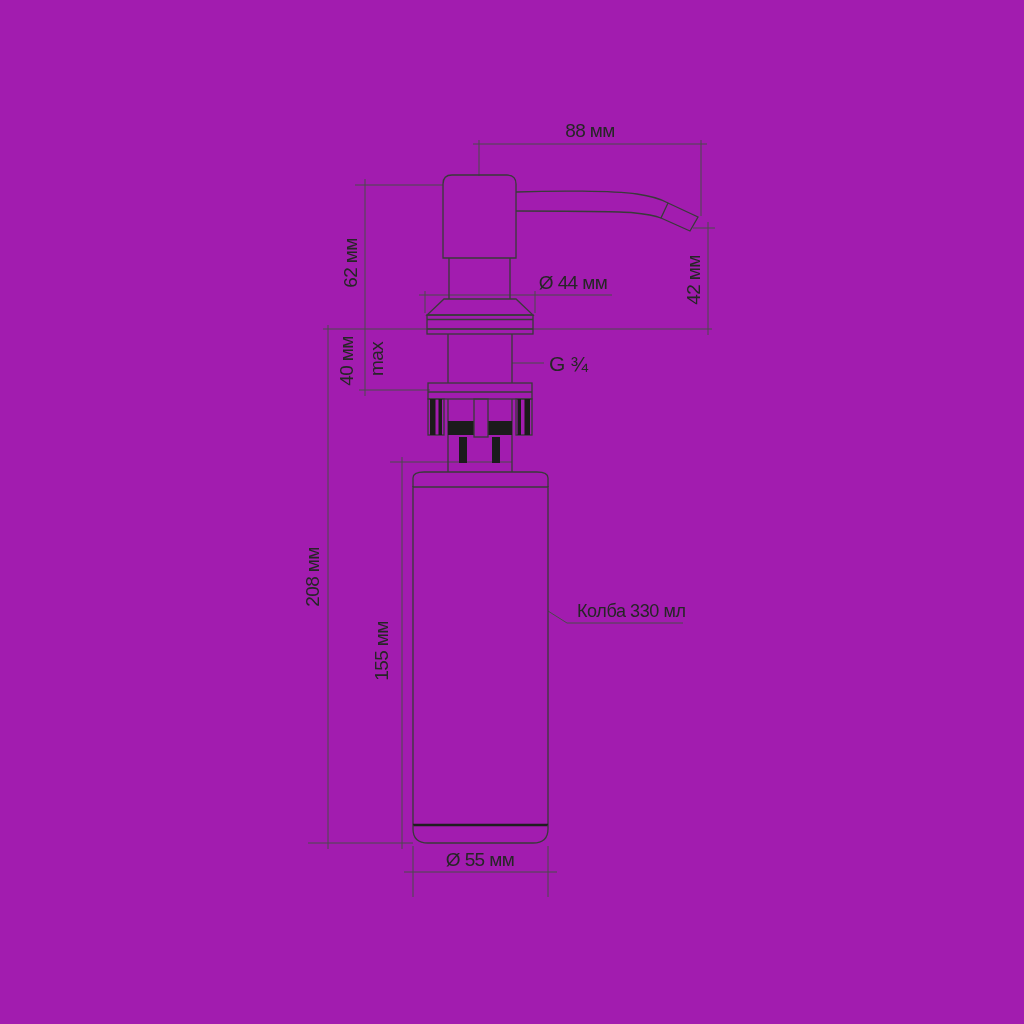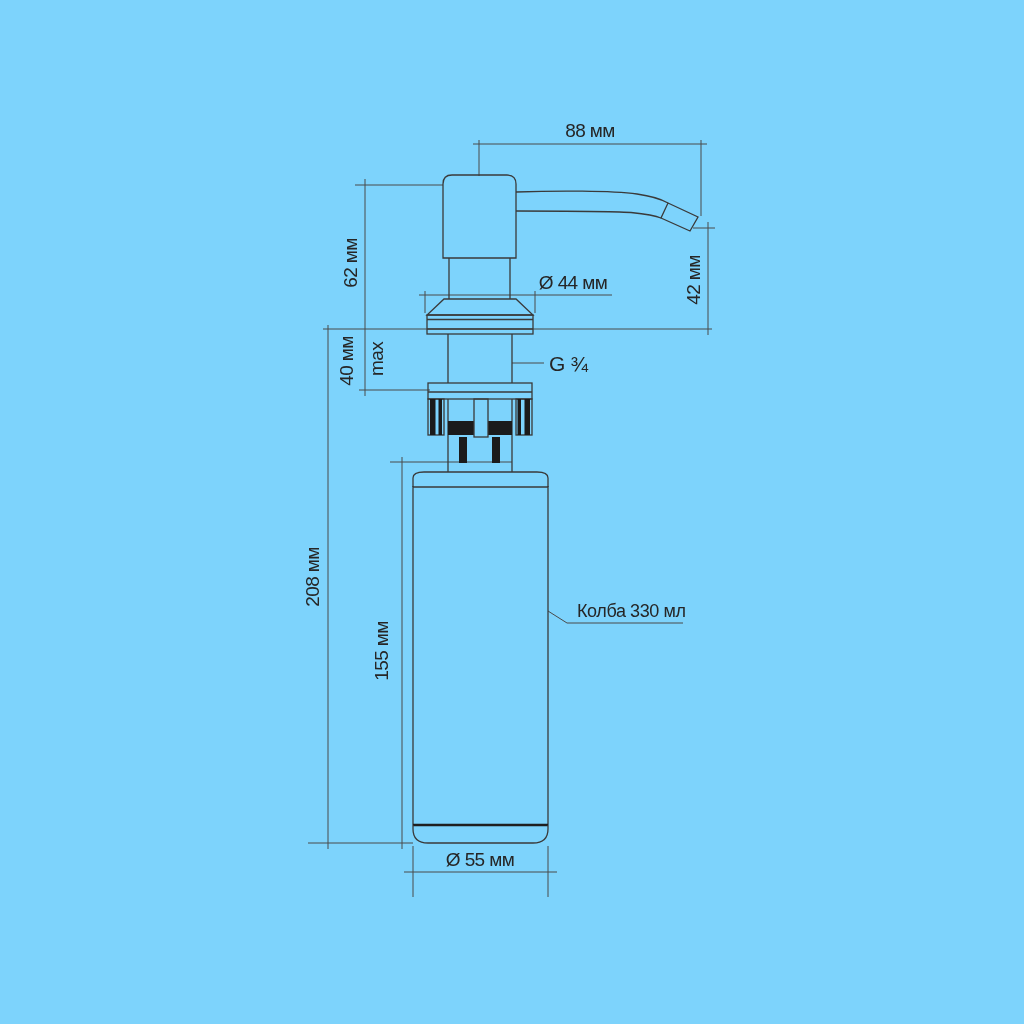--- a/index.html
+++ b/index.html
@@ -1,19 +1,19 @@
 <!DOCTYPE html>
 <html><head>
 <meta charset="utf-8">
 <style>
   html,body{margin:0;padding:0;background:#ffffff;}
   #canvas{
     position:relative;
     width:1024px;height:1024px;
-    background:#7dd3fc;
+    background:#a21caf;
     font-family:"Liberation Sans", sans-serif;
     overflow:hidden;
   }
   svg{display:block;}
   .dim-text{
     font-family:"Liberation Sans", sans-serif;
     font-size:19px;
     letter-spacing:-0.6px;
     fill:#262626;
   }

